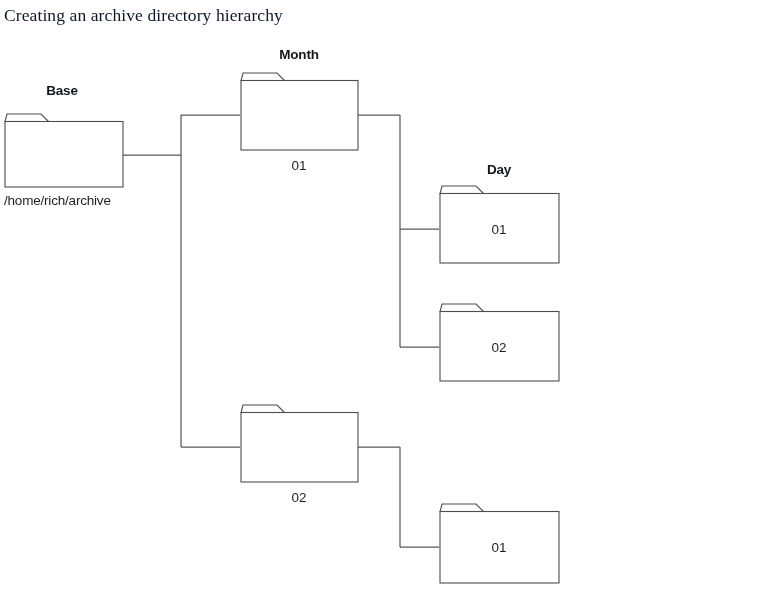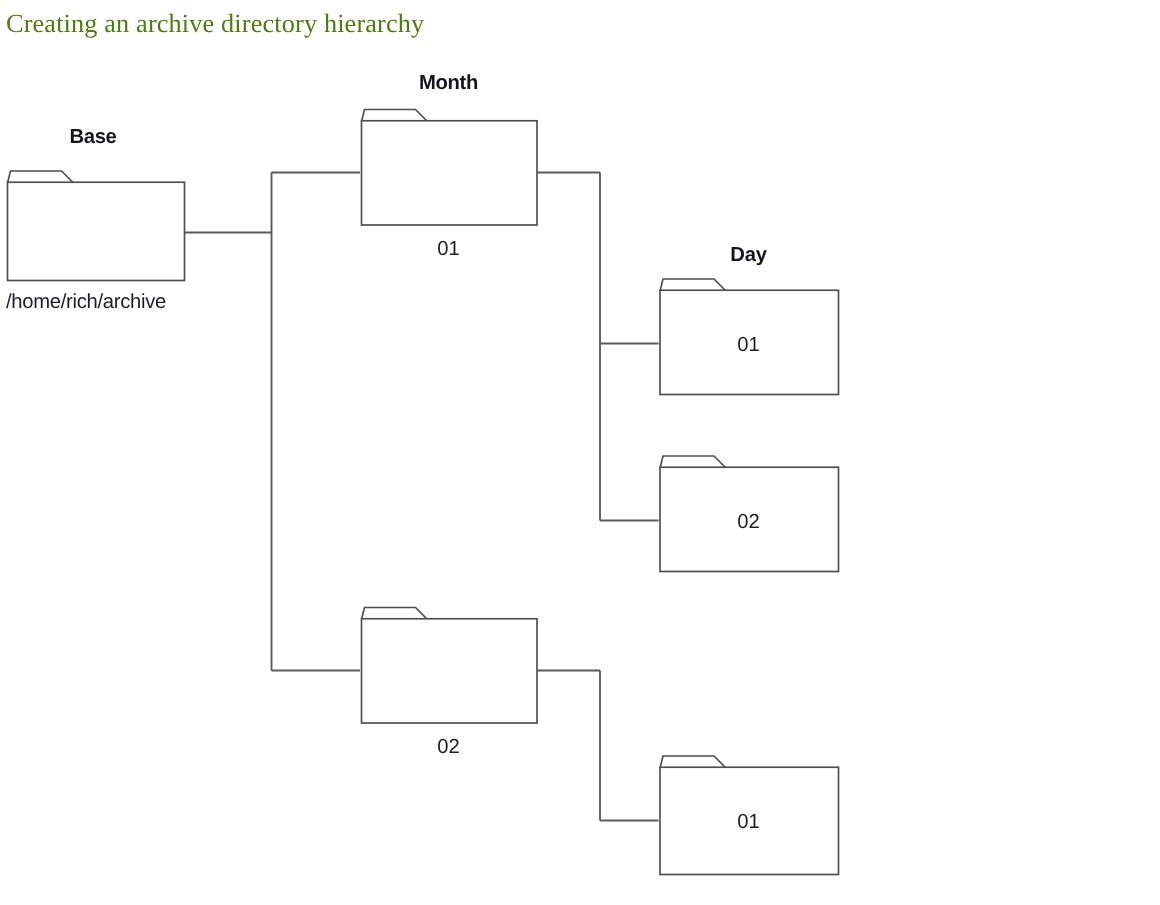--- a/index.html
+++ b/index.html
@@ -26,21 +26,21 @@
   }
 
   #figure-title {
     position: absolute;
     left: 4px;
     top: 5px;
     font-family: "Liberation Serif", serif;
     font-size: 17.5px;
     font-weight: 400;
     letter-spacing: 0.1px;
-    color: #4d7c0f;
+    color: #0f172a;
     white-space: nowrap;
   }
 
   #diagram-svg {
     position: absolute;
     left: 0;
     top: 0;
     display: block;
   }
 

